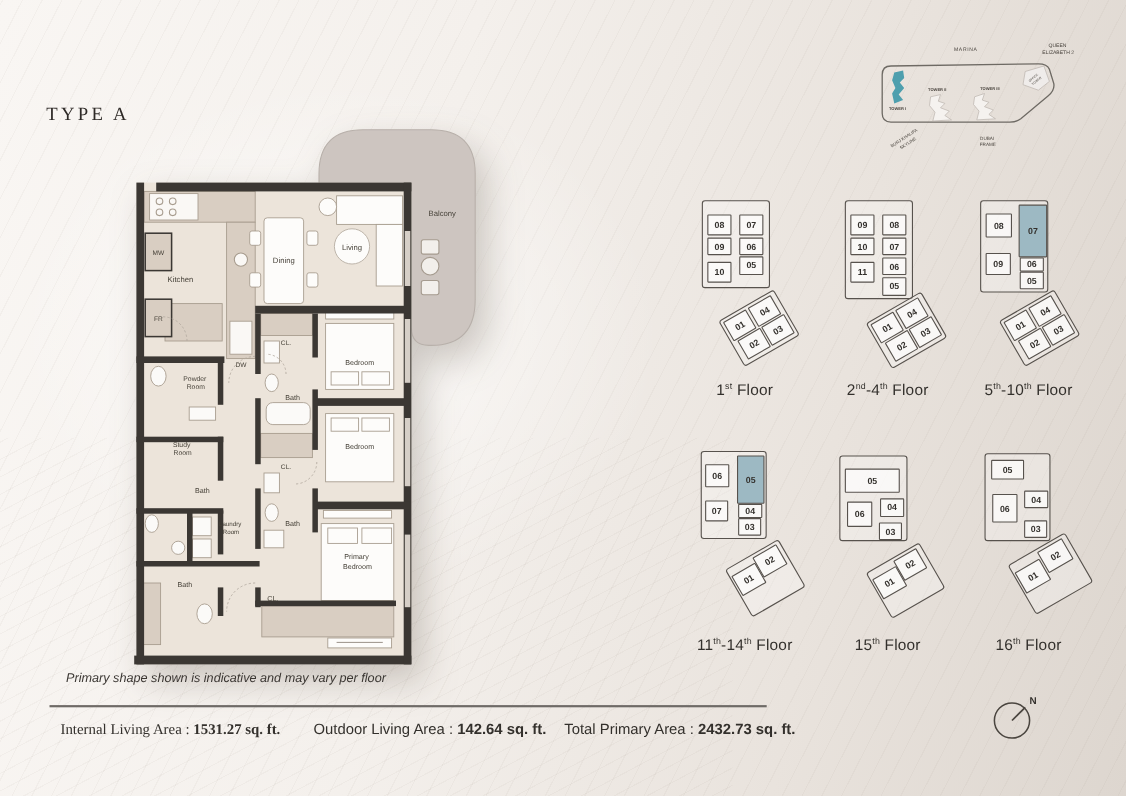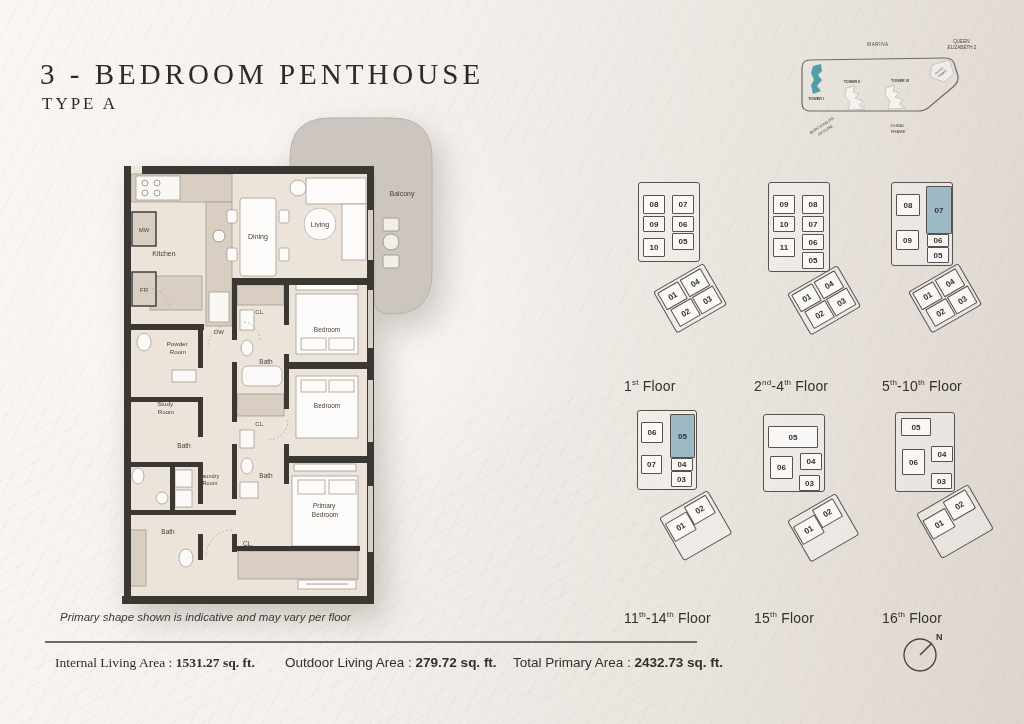--- a/index.html
+++ b/index.html
@@ -26,22 +26,22 @@
   #plan-wrap svg{display:block;}
 
   
   .key-plan{position:absolute;width:130px;height:210px;}
   .kp-outline{position:absolute;border:1px solid #57524d;border-radius:3px;background:rgba(255,255,255,0.28);}
   .kp-unit{position:absolute;border:1px solid #57524d;background:rgba(255,255,255,0.68);
     display:flex;align-items:center;justify-content:center;
     font-size:8px;font-weight:bold;color:#33302c;border-radius:1px;}
   .kp-unit.hl{background:#9db9c3;}
   .kp-lower{position:absolute;transform-origin:top left;}
-  .kp-label{position:absolute;top:176px;left:12px;width:100%;
-    font-size:14px;color:#33302c;letter-spacing:0.2px;margin-top:32px;}
+  .kp-label{position:absolute;top:176px;left:0;width:100%;text-align:center;
+    font-size:14px;color:#33302c;letter-spacing:0.2px;}
   .kp-label sup{font-size:8px;}
 
   
   .note{position:absolute;left:60px;top:611px;font-size:11.5px;font-style:italic;color:#3b3733;}
   .rule{position:absolute;left:45px;top:641px;width:652px;height:2px;background:#6e6a66;}
   .areas{position:absolute;top:655px;left:0;width:1024px;font-size:13.5px;color:#33302c;}
   .areas .item{position:absolute;white-space:nowrap;}
   .areas b{font-weight:bold;}
   #area-internal{left:55px;font-family:Liberation Serif, serif;} #area-outdoor{left:285px;} #area-total{left:513px;}
 
@@ -49,21 +49,20 @@
   .map-label{font-family:"Liberation Sans",sans-serif;fill:#4a453f;}
 </style>
 </head>
 <body>
 
 <div id="page">
   <div class="texture"></div>
   <div class="texture2"></div>
   <div class="glow"></div>
 
-  <div class="title">3 - BEDROOM PENTHOUSE</div>
   <div class="subtitle">TYPE A</div>
 
   <svg style="position:absolute;left:782px;top:30px;" width="210" height="118" viewBox="0 0 210 118">
     <text class="map-label" x="96" y="16" font-size="4.6" letter-spacing="0.6" text-anchor="middle">MARINA</text>
     <text class="map-label" font-size="4.6" text-anchor="middle">
       <tspan x="180" y="13">QUEEN</tspan>
       <tspan x="180" y="19">ELIZABETH 2</tspan>
     </text>
     <path d="M28,30 L162,28 Q170,28 172,33 L176,46 Q177,52 171,57 L146,78 Q142,81 136,81 L28,81 Q20,81 20,73 L20,38 Q20,30 28,30 Z" fill="none" stroke="#6e6a64" stroke-width="1.2"></path>
     <path d="M31,36 L39,34 L40,41 L36,45 L40,50 L35,56 L39,61 L31,64 L29,55 L32,50 L29,43 Z" fill="#4e9fae"></path>
@@ -340,21 +339,21 @@
         </div>
         <div class="kp-label">16<sup>th</sup> Floor</div>
       </div>
     </div>
 
   <div class="note">Primary shape shown is indicative and may vary per floor</div>
   <div class="rule"></div>
 
   <div class="areas">
     <span class="item" id="area-internal"><span>Internal Living Area : </span><b>1531.27 sq. ft.</b></span>
-    <span class="item" id="area-outdoor"><span>Outdoor Living Area : </span><b>279.72 sq. ft.</b></span>
+    <span class="item" id="area-outdoor"><span>Outdoor Living Area : </span><b>142.64 sq. ft.</b></span>
     <span class="item" id="area-total"><span>Total Primary Area : </span><b>2432.73 sq. ft.</b></span>
   </div>
 
   <svg style="position:absolute;left:900px;top:630px;" width="50" height="46" viewBox="0 0 50 46">
     <circle cx="20" cy="25" r="16" fill="none" stroke="#4a453f" stroke-width="1.4"></circle>
     <line x1="20" y1="25" x2="32" y2="13" stroke="#4a453f" stroke-width="1.6"></line>
     <text x="36" y="10" font-size="9" font-weight="bold" fill="#33302c" font-family="Liberation Sans, sans-serif">N</text>
   </svg>
 </div>
 

